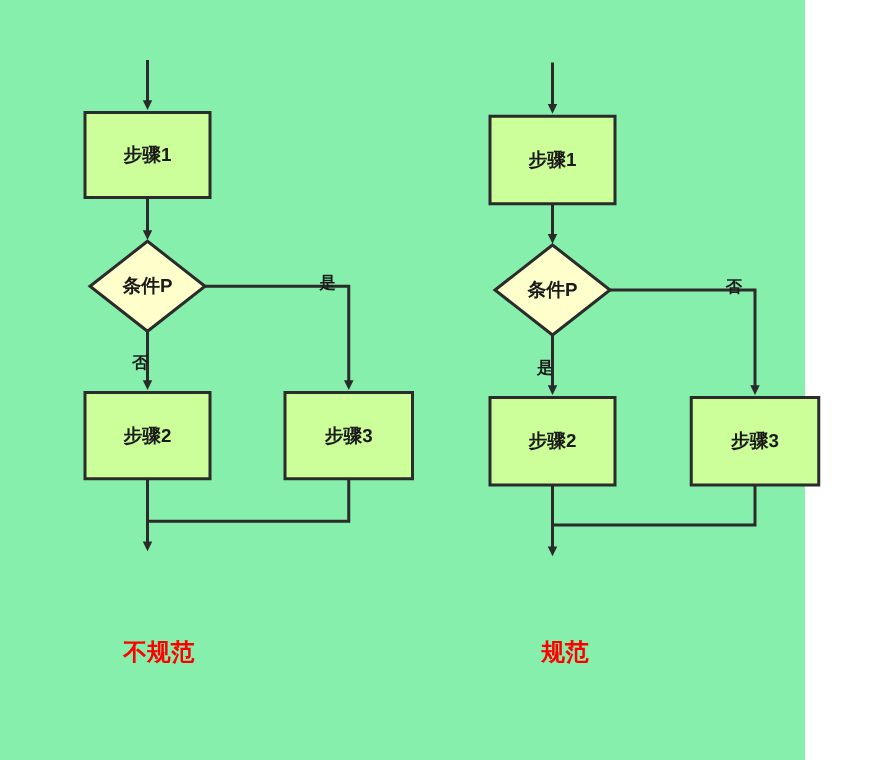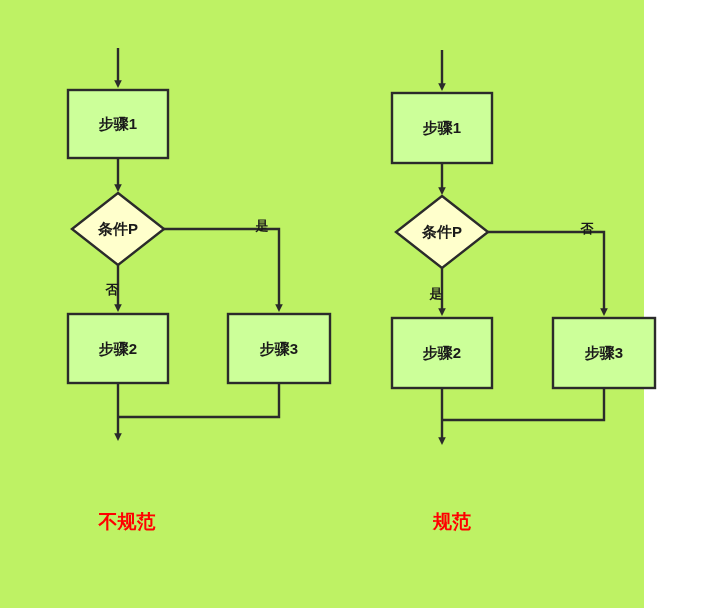--- a/index.html
+++ b/index.html
@@ -10,21 +10,21 @@
   body {
     width: 716px;
     height: 608px;
     font-family: "Liberation Sans", "DejaVu Sans", sans-serif;
     overflow: hidden;
   }
   #canvas {
     position: relative;
     width: 644px;
     height: 608px;
-    background: #bef264;
+    background: #86efac;
   }
   svg.flow {
     position: absolute;
     top: 0;
     left: 0;
     width: 716px;
     height: 608px;
   }
   .node-label {
     font-family: "Liberation Sans", "DejaVu Sans", sans-serif;

